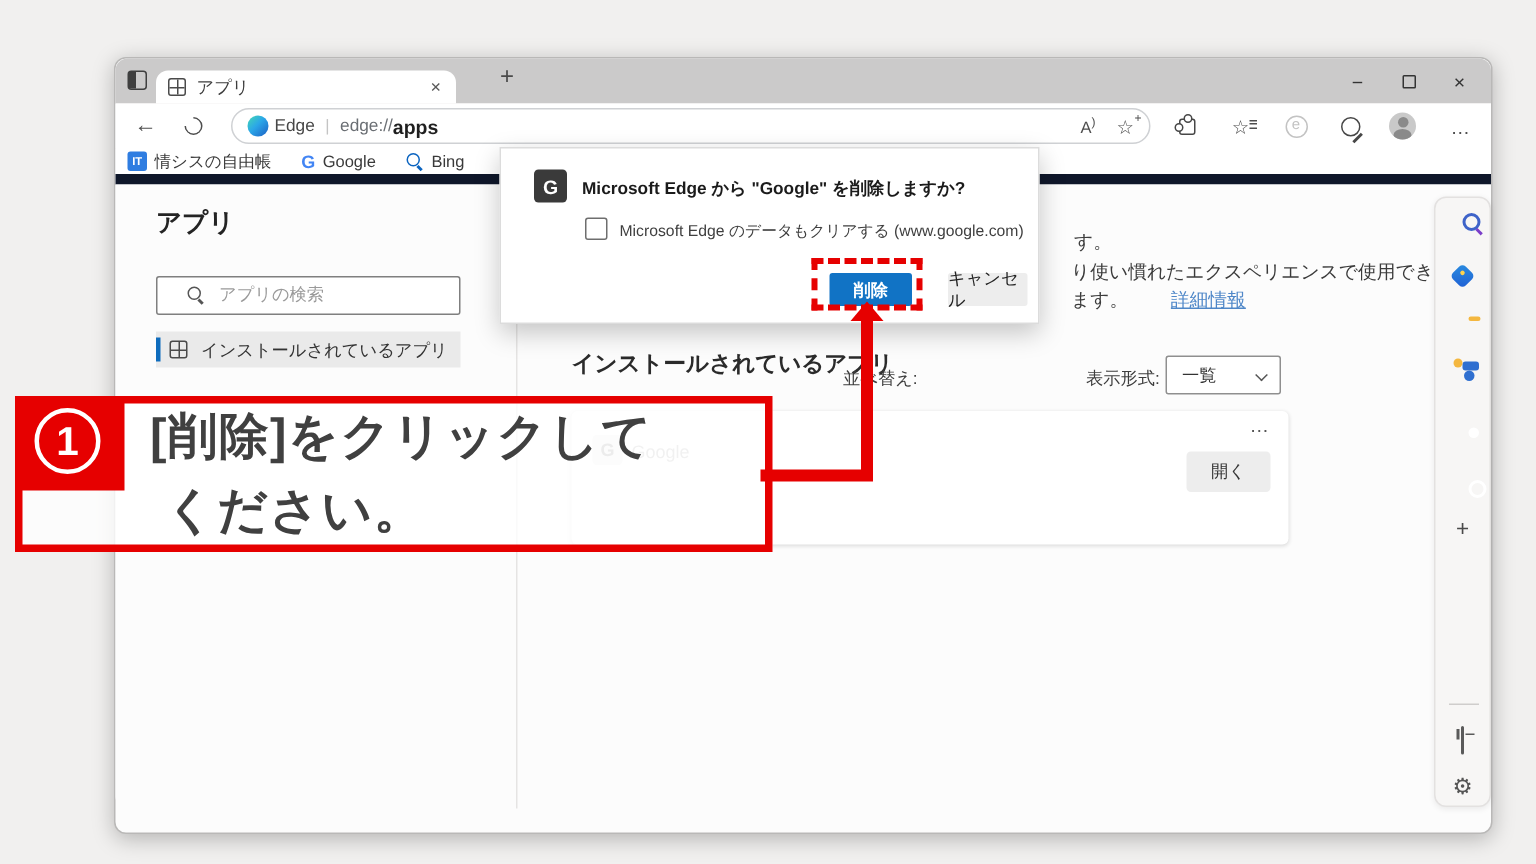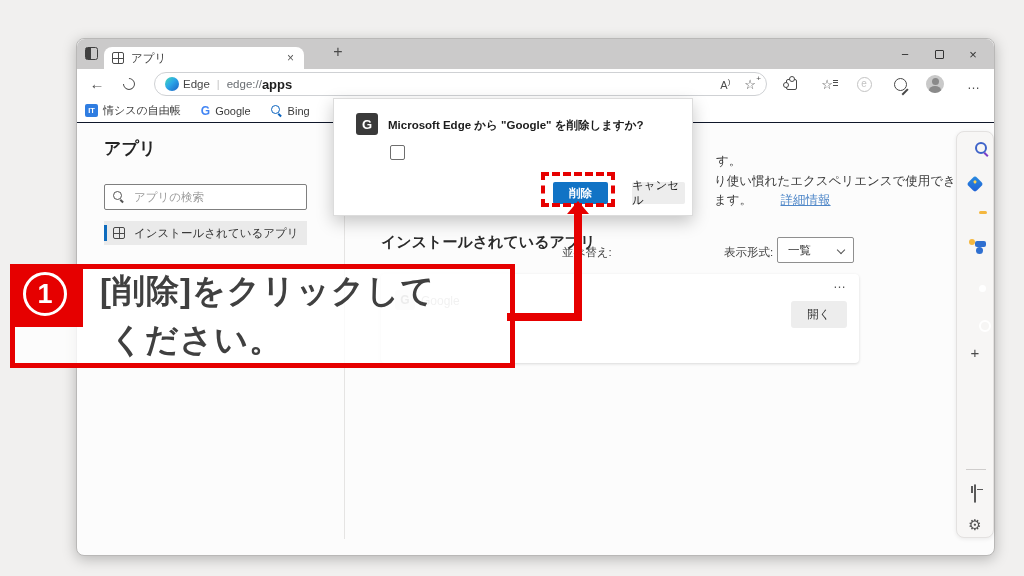--- a/index.html
+++ b/index.html
@@ -49,37 +49,37 @@
                   linear-gradient(#4e4e4e,#4e4e4e) 0 50%/100% 1.2px no-repeat,
                   linear-gradient(#4e4e4e,#4e4e4e) 0 100%/100% 1.2px no-repeat;}
   .ie{width:15px;height:15px;border:1.4px solid #c3c3c3;border-radius:50%;color:#c3c3c3;font-size:10px;line-height:12px;text-align:center;}
   .capture{width:13px;height:13px;border:1.5px solid #474747;border-radius:50%;position:relative;}
   .capture::after{content:"";position:absolute;right:-3px;bottom:-3px;width:8px;height:1.8px;background:#474747;transform:rotate(-45deg);}
   .avatar{width:18px;height:18px;border-radius:50%;background:#c9c9c9;position:relative;overflow:hidden;}
   .avatar::before{content:"";position:absolute;left:5.5px;top:3px;width:7px;height:7px;border-radius:50%;background:#8a8a8a;}
   .avatar::after{content:"";position:absolute;left:3px;top:11px;width:12px;height:8px;border-radius:50%;background:#8a8a8a;}
   .dots{font-size:13px;color:#4e4e4e;letter-spacing:1px;}
 
-  .bookmarks{position:absolute;left:0;top:60px;width:100%;height:24px;background:#fff;border-bottom:1px solid #0f172a;
+  .bookmarks{position:absolute;left:0;top:60px;width:100%;height:24px;background:#fff;border-bottom:7px solid #0f172a;
        display:flex;align-items:center;padding-left:8px;gap:20px;}
   .bm{display:flex;align-items:center;gap:5px;font-size:11px;color:#3a3a3a;white-space:nowrap;}
   .bm-badge{width:13px;height:13px;border-radius:2px;background:#2f7de1;color:#fff;font-size:7.5px;font-weight:bold;
        display:flex;align-items:center;justify-content:center;}
   .bm-g{color:#4285F4;font-weight:bold;font-size:12px;}
   .mag{position:relative;width:12px;height:12px;flex:0 0 auto;}
   .mag::before{content:"";position:absolute;left:0;top:0;width:7px;height:7px;border:1.6px solid #555;border-radius:50%;}
   .mag::after{content:"";position:absolute;left:8px;top:8px;width:4px;height:1.6px;background:#555;transform:rotate(45deg);transform-origin:0 0;}
   .mag.blue::before{border-color:#0b64c0;}
   .mag.blue::after{background:#0b64c0;}
 
   .content{position:absolute;left:0;top:84px;width:100%;height:416px;background:#fcfcfc;border-radius:0 0 8px 8px;}
   .vdiv{position:absolute;left:267px;top:0;width:1px;height:100%;background:#e5e4e3;}
   .sb-title{position:absolute;left:27px;top:14px;font-size:17px;font-weight:600;color:#242424;}
   .sb-search{position:absolute;left:27px;top:61px;width:203px;height:26px;border:1px solid #7f7f7f;border-radius:2px;background:#fff;
-       display:flex;align-items:center;padding:0 8px;gap:7px;}
+       display:flex;align-items:center;padding:0 20px;gap:7px;}
   .sb-search input{border:none;outline:none;width:100%;font-size:11.5px;color:#333;background:transparent;}
   .sb-search input::placeholder{color:#9a9a9a;}
   .sb-nav{position:absolute;left:27px;top:98px;width:203px;height:24px;background:#eaeaea;display:flex;align-items:center;gap:9px;padding:0 9px;}
   .sb-accent{position:absolute;left:0;top:4px;width:3px;height:16px;background:#0f6cbd;}
   .sb-nav-label{font-size:11.5px;color:#333;white-space:nowrap;}
 
   .frag{position:absolute;font-size:12.5px;color:#3b3b3b;white-space:nowrap;}
   .link{color:#4f87c8;text-decoration:underline;margin-left:25px;}
   .sec-title{position:absolute;left:304px;top:110px;font-size:15px;font-weight:600;color:#2b2b2b;white-space:nowrap;}
   .ctl-label{position:absolute;top:122px;font-size:11.5px;color:#3d3d3d;white-space:nowrap;}
@@ -268,20 +268,21 @@
       <span class="rail-div" style="top:337px;"></span>
       <span class="ri" style="top:353px;"><span class="panel-ic"></span></span>
       <span class="ri gear" style="top:385px;">⚙</span>
     </div>
   </div>
 
   <div class="dialog">
     <div class="dlg-icon">G</div>
     <div class="dlg-title">Microsoft Edge から "Google" を削除しますか?</div>
     <div class="dlg-cb"></div>
+    <div class="dlg-cb-label">Microsoft Edge のデータもクリアする (www.google.com)</div>
     <div class="btn btn-remove">削除</div>
     <div class="btn btn-cancel">キャンセル</div>
   </div>
 
   <div class="anno-box"></div>
   <div class="anno-badge">
     <div class="anno-circle">1</div>
   </div>
   <div class="anno-text">
     <div>[削除]をクリックして</div>

